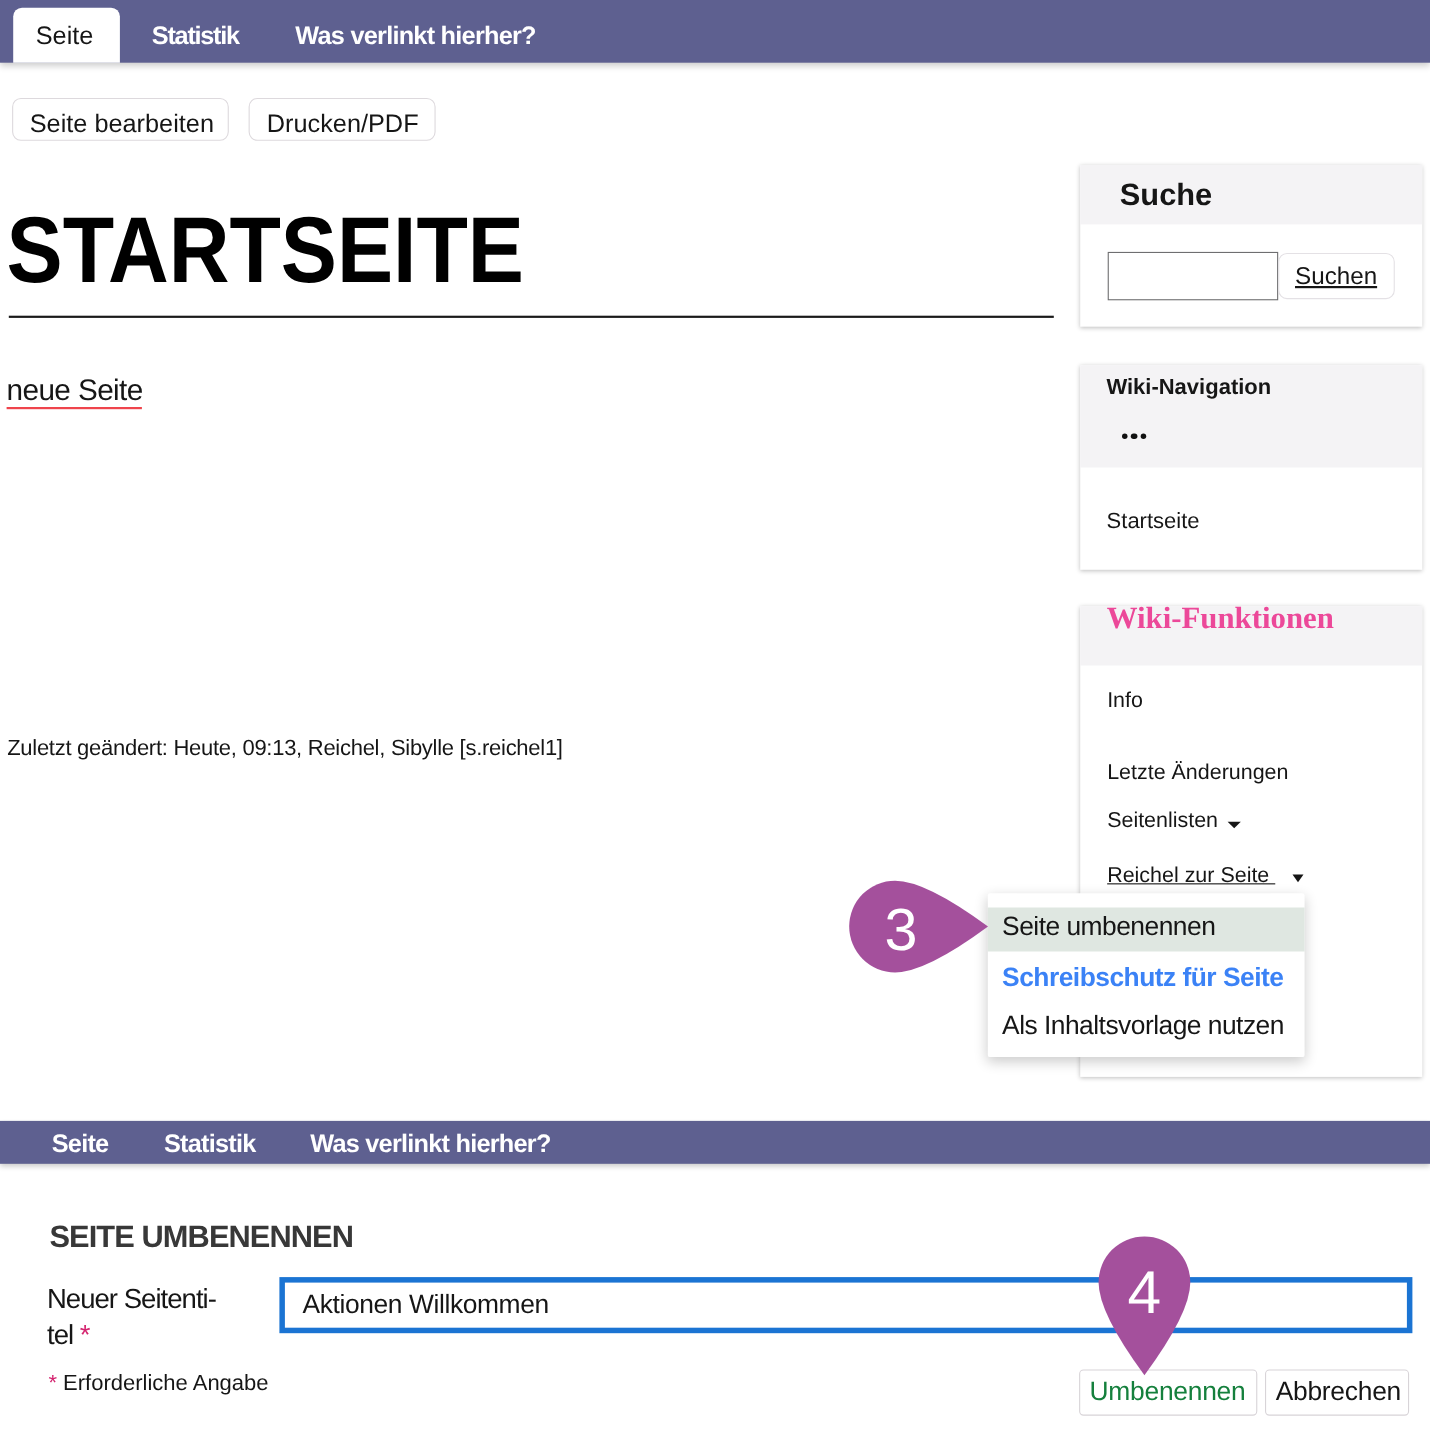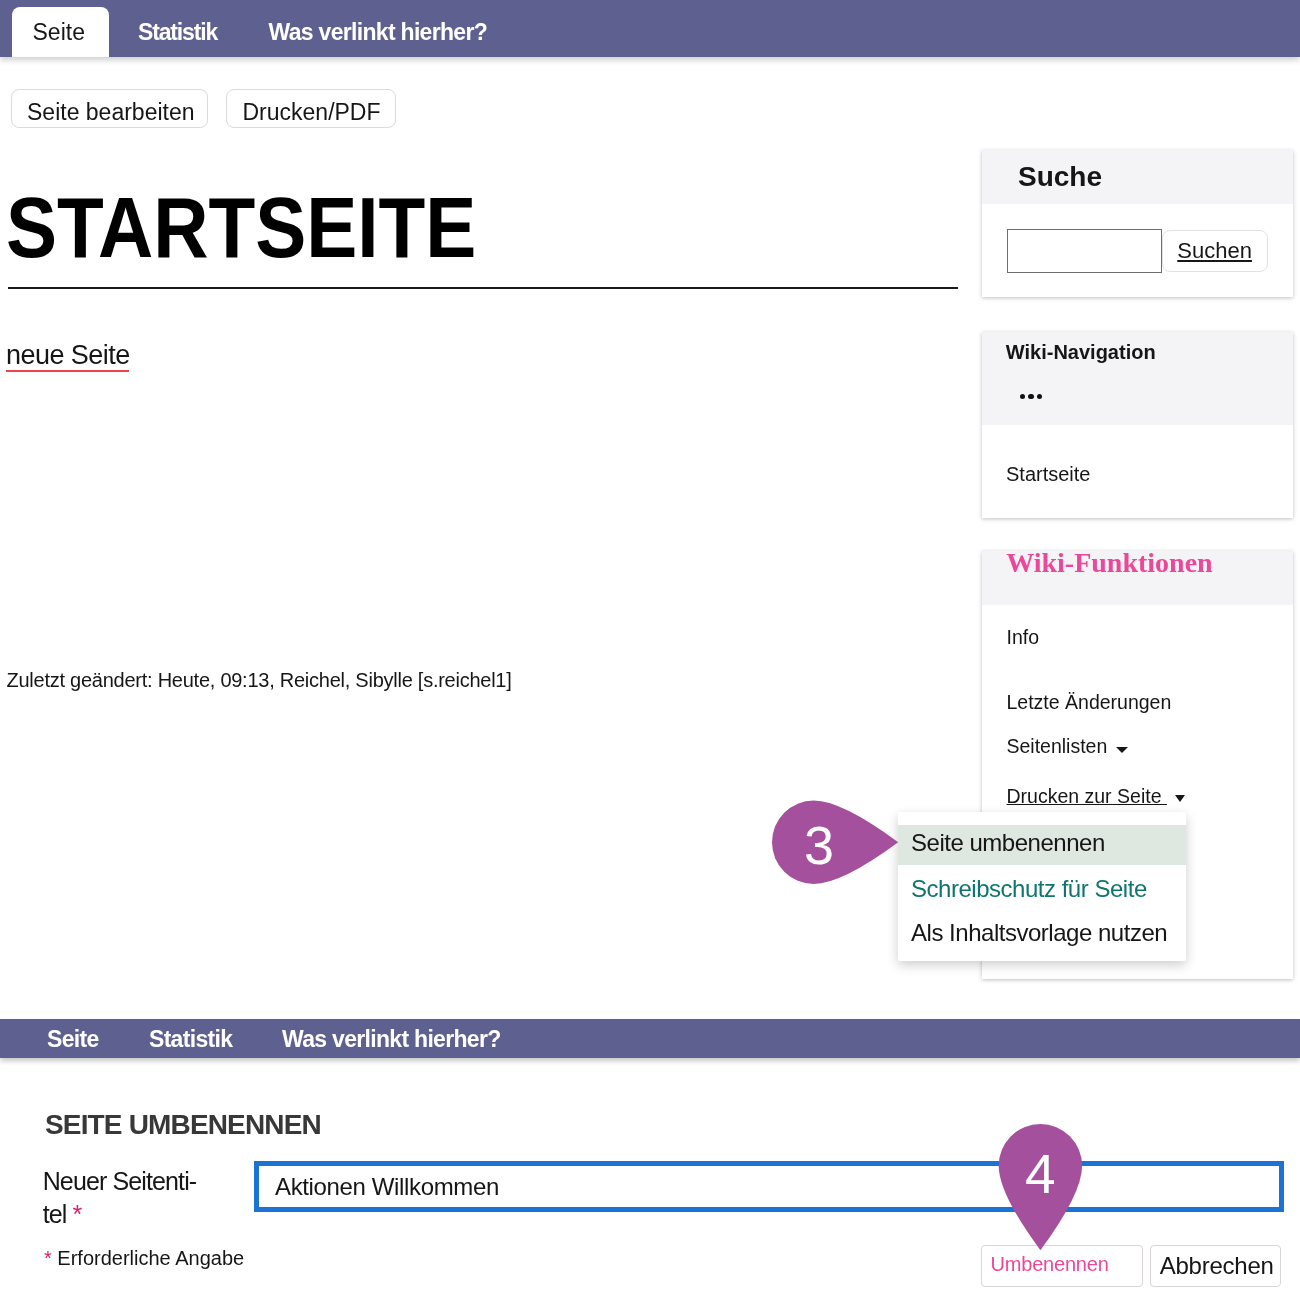--- a/index.html
+++ b/index.html
@@ -44,27 +44,27 @@
 <div class="abs" style="left:1036.6px;top:393.5px;width:5.5px;height:5.5px;border-radius:50%;background:#111;"></div>
 <div class="txt" style="left:1006px;top:463.5px;font-size:20px;color:#161616;">Startseite</div>
 
 <div class="abs" style="left:982px;top:551px;width:311px;height:428px;background:#fff;box-shadow:0 1px 4px rgba(0,0,0,0.25);"></div>
 <div class="abs" style="left:982px;top:551px;width:311px;height:54px;background:#f4f3f5;"></div>
 <div class="txt" style="left:1006.2px;top:549px;font-size:28px;font-weight:bold;color:#ec4899;font-family:Liberation Serif, serif;">Wiki-Funktionen</div>
 <div class="txt" style="left:1006.5px;top:628px;font-size:19.5px;color:#161616;">Info</div>
 <div class="txt" style="left:1006.5px;top:692.8px;font-size:19.5px;color:#161616;">Letzte Änderungen</div>
 <div class="txt" style="left:1006.5px;top:736.5px;font-size:19.5px;color:#161616;">Seitenlisten</div>
 <div class="abs" style="left:1116px;top:747px;width:0;height:0;border-left:6px solid transparent;border-right:6px solid transparent;border-top:6.5px solid #161616;"></div>
-<div class="txt" style="left:1006.5px;top:786.5px;font-size:19.5px;color:#161616;text-decoration:underline;">Drucken zur Seite </div>
+<div class="txt" style="left:1006.5px;top:786.5px;font-size:19.5px;color:#161616;text-decoration:underline;">Reichel zur Seite </div>
 <div class="abs" style="left:1174.6px;top:794.6px;width:0;height:0;border-left:5.5px solid transparent;border-right:5.5px solid transparent;border-top:7px solid #161616;"></div>
 
 <div class="abs" style="left:898px;top:812px;width:288px;height:149px;background:#fff;border-radius:2px;box-shadow:0 4px 12px rgba(0,0,0,0.2);"></div>
 <div class="abs" style="left:898px;top:825px;width:288px;height:39.5px;background:#dfe7e1;"></div>
 <div class="txt" style="left:911px;top:831.3px;font-size:24px;letter-spacing:-0.02em;color:#161616;">Seite umbenennen</div>
-<div class="txt" style="left:911px;top:876.7px;font-size:24px;letter-spacing:-0.02em;color:#0f766e;">Schreibschutz für Seite</div>
+<div class="txt" style="left:911px;top:876.7px;font-size:24px;letter-spacing:-0.02em;color:#3b82f6;font-weight:bold;">Schreibschutz für Seite</div>
 <div class="txt" style="left:911px;top:920.7px;font-size:24px;letter-spacing:-0.02em;color:#161616;">Als Inhaltsvorlage nutzen</div>
 
 <svg class="abs" style="left:762px;top:790px;" width="150" height="105" viewBox="0 0 150 105">
   <g transform="translate(51.7,52.3)">
     <path d="M 0 -41.7 A 41.7 41.7 0 1 0 0 41.7 Q 28 41.7 84.5 0 Q 28 -41.7 0 -41.7 Z" fill="#a4509c" transform="rotate(0)"></path>
     <text x="5.3" y="21.2" text-anchor="middle" font-family="Liberation Sans,sans-serif" font-size="54" fill="#fff">3</text>
   </g>
 </svg>
 
 <div class="abs" style="left:0;top:1019px;width:1300px;height:38.5px;background:#5e6090;box-shadow:0 3px 5px rgba(0,0,0,0.22);"></div>
@@ -76,21 +76,21 @@
 
 <div class="txt" style="left:42.7px;top:1169px;font-size:25px;letter-spacing:-0.035em;color:#161616;">Neuer Seitenti-</div>
 <div class="txt" style="left:42.7px;top:1202.4px;font-size:25px;letter-spacing:-0.035em;color:#161616;">tel <span style="color:#d4246f;">*</span></div>
 
 <div class="abs" style="left:253.5px;top:1161px;width:1030px;height:51px;background:#fff;border:5px solid #1b74d3;"></div>
 <div class="txt" style="left:275px;top:1174.9px;font-size:24px;letter-spacing:-0.015em;color:#161616;">Aktionen Willkommen</div>
 
 <div class="txt" style="left:44px;top:1248px;font-size:20px;color:#161616;"><span style="color:#d4246f;">*</span> Erforderliche Angabe</div>
 
 <div class="abs" style="left:980.5px;top:1244.5px;width:162.5px;height:42.5px;background:#fff;border:1px solid #d8d4d8;border-radius:4px;"></div>
-<div class="txt" style="left:990.5px;top:1253.8px;font-size:20px;letter-spacing:-0.01em;color:#ec4899;">Umbenennen</div>
+<div class="txt" style="left:990.5px;top:1253.8px;font-size:24px;letter-spacing:-0.01em;color:#15803d;">Umbenennen</div>
 <div class="abs" style="left:1150px;top:1244.5px;width:130.5px;height:42.5px;background:#fff;border:1px solid #d8d4d8;border-radius:4px;"></div>
 <div class="txt" style="left:1159.7px;top:1253.8px;font-size:24px;letter-spacing:-0.01em;color:#161616;">Abbrechen</div>
 
 <svg class="abs" style="left:990px;top:1116px;" width="105" height="145" viewBox="0 0 105 145">
   <g transform="translate(50.4,49.7)">
     <path d="M -41.7 0 A 41.7 41.7 0 1 1 41.7 0 Q 41.7 28 0 84.5 Q -41.7 28 -41.7 0 Z" fill="#a4509c"></path>
     <text x="0" y="27.5" text-anchor="middle" font-family="Liberation Sans,sans-serif" font-size="55" fill="#fff">4</text>
   </g>
 </svg>
 

